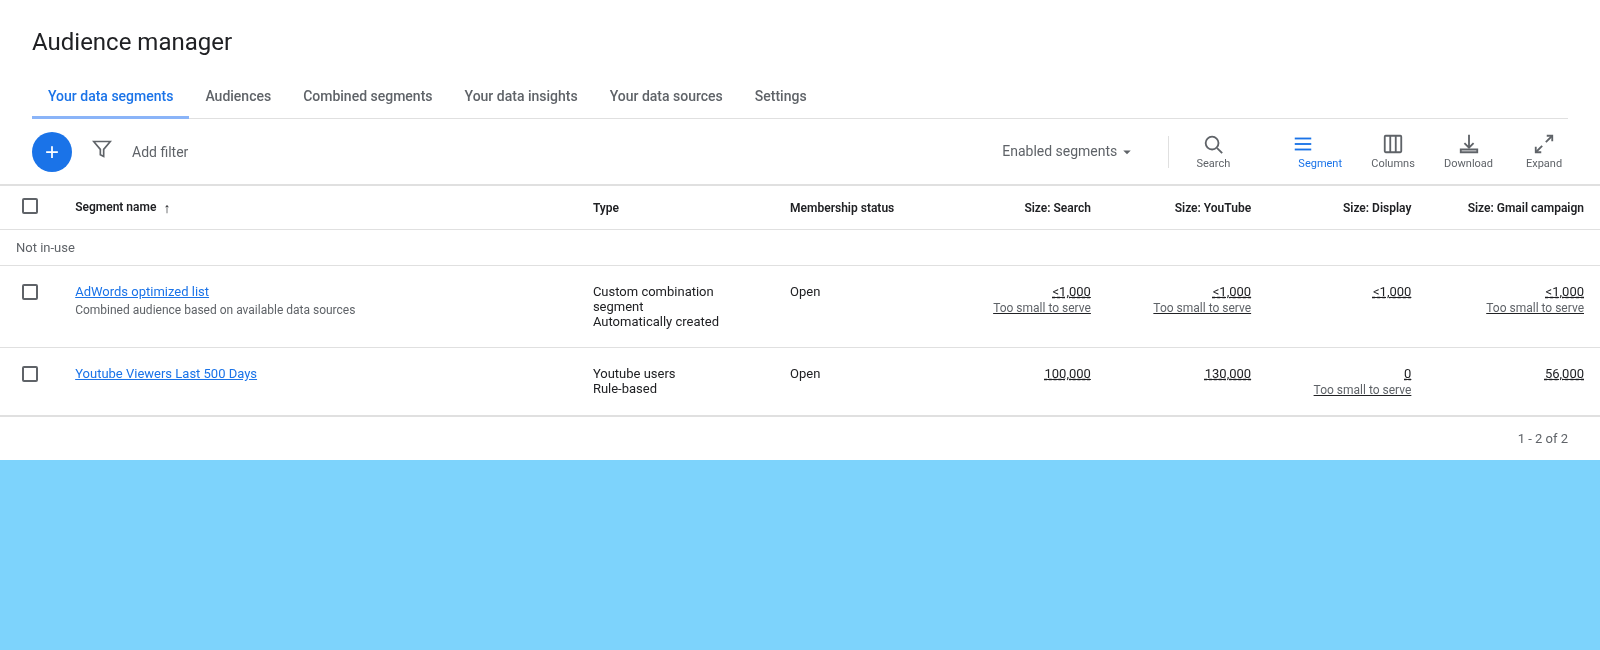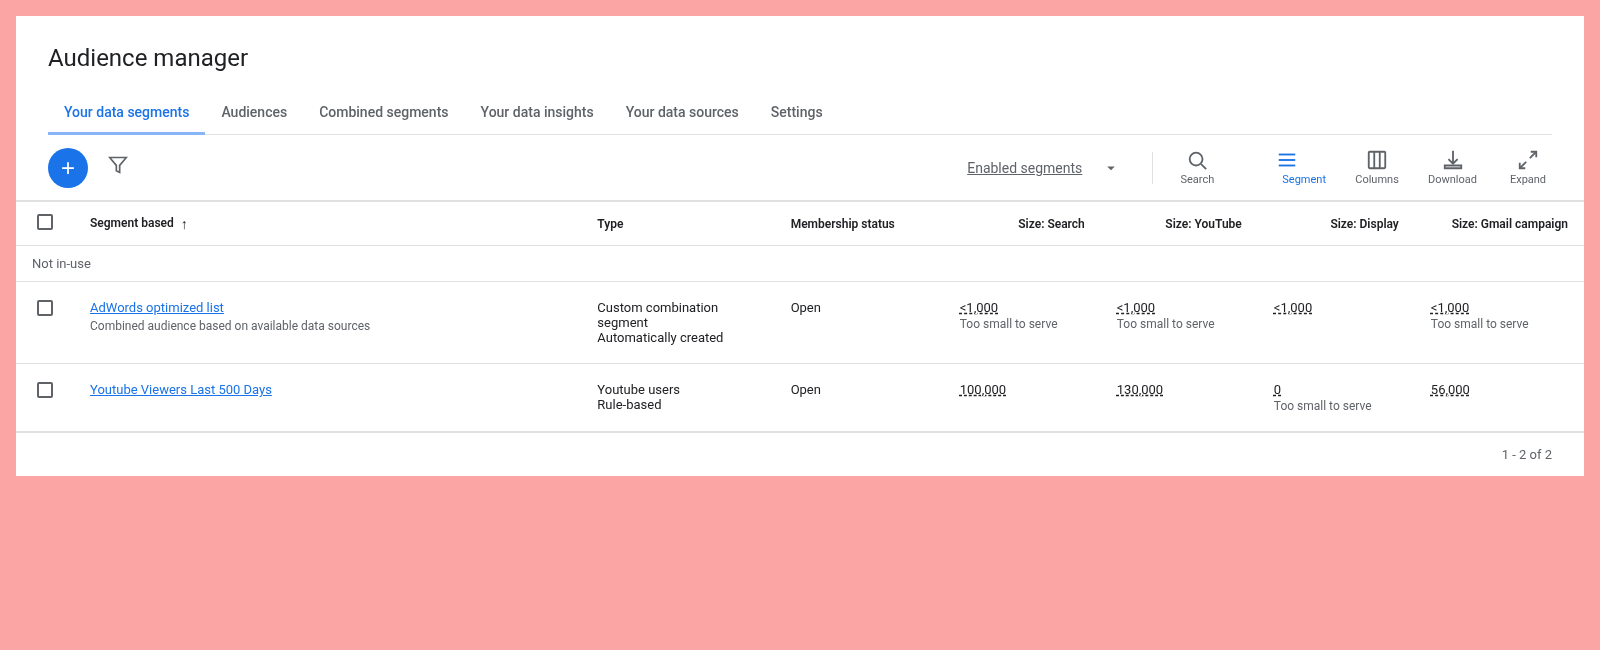--- a/index.html
+++ b/index.html
@@ -5,22 +5,22 @@
     * { box-sizing: border-box; margin: 0; padding: 0; }
     body {
       font-family: 'Google Sans', Roboto, Arial, sans-serif;
       background: #f1f3f4;
       font-size: 14px;
       color: #202124;
     }
     .page {
       width: 1600px;
       min-height: 650px;
-      background: #fca5a5;
-      padding: 16px;
+      background: #7dd3fc;
+      padding: 0;
       overflow: hidden;
     }
     .header {
       padding: 28px 32px 0 32px;
       background: #fff;
     }
     .page-title {
       font-size: 24px;
       font-weight: 400;
       color: #202124;
@@ -73,28 +73,26 @@
       cursor: pointer;
       padding: 8px;
     }
     .add-filter-label {
       color: #5f6368;
       font-size: 14px;
       flex: 1;
     }
     .segment-dropdown {
       display: flex;
-      align-items: center;
-      gap: 20px;
+      gap: 1px;
       color: #5f6368;
       font-size: 14px;
       cursor: pointer;
       padding: 8px 12px;
       border-radius: 4px;
-      text-decoration: underline;
     }
     .divider-v {
       width: 1px;
       height: 32px;
       background: #e0e0e0;
       margin: 0 8px;
     }
     .toolbar-actions {
       display: flex;
       align-items: center;
@@ -178,20 +176,22 @@
     .segment-sub {
       color: #5f6368;
       font-size: 12px;
       margin-top: 4px;
     }
     .underlined-num {
       text-decoration: underline;
       text-decoration-style: dashed;
     }
     .cell-right {
+      text-align: right;
+      text-decoration: underline;
     }
     .too-small {
       color: #5f6368;
       font-size: 12px;
       margin-top: 2px;
     }
     .pagination {
       display: flex;
       justify-content: flex-end;
       padding: 14px 32px;
@@ -229,20 +229,21 @@
 
   <div class="toolbar">
     <button class="add-btn">+</button>
 
     <span class="filter-icon">
       <svg width="20" height="20" viewBox="0 0 24 24" fill="none" stroke="#5f6368" stroke-width="2">
         <polygon points="22 3 2 3 10 12.46 10 19 14 21 14 12.46 22 3"></polygon>
       </svg>
     </span>
 
+    <span class="add-filter-label">Add filter</span>
 
     <div style="flex:1;"></div>
 
     <div class="segment-dropdown">
       <span>Enabled segments</span>
       <svg width="18" height="18" viewBox="0 0 24 24" fill="#5f6368">
           <path d="M7 10l5 5 5-5z"></path>
         </svg>
     </div>
 
@@ -297,21 +298,21 @@
   </div>
 
   <div class="table-container">
     <table>
       <thead>
         <tr>
           <th class="checkbox-cell">
             <span class="checkbox"></span>
           </th>
           <th class="th-segment-name">
-            <span>Segment based</span>
+            <span>Segment name</span>
             <span class="sort-icon">↑</span>
           </th>
           <th class="th-type">Type</th>
           <th class="th-membership">Membership status</th>
           <th class="th-size right">Size: Search</th>
           <th class="th-size right">Size: YouTube</th>
           <th class="th-size right">Size: Display</th>
           <th class="th-size-gmail right">Size: Gmail campaign</th>
         </tr>
       </thead>

